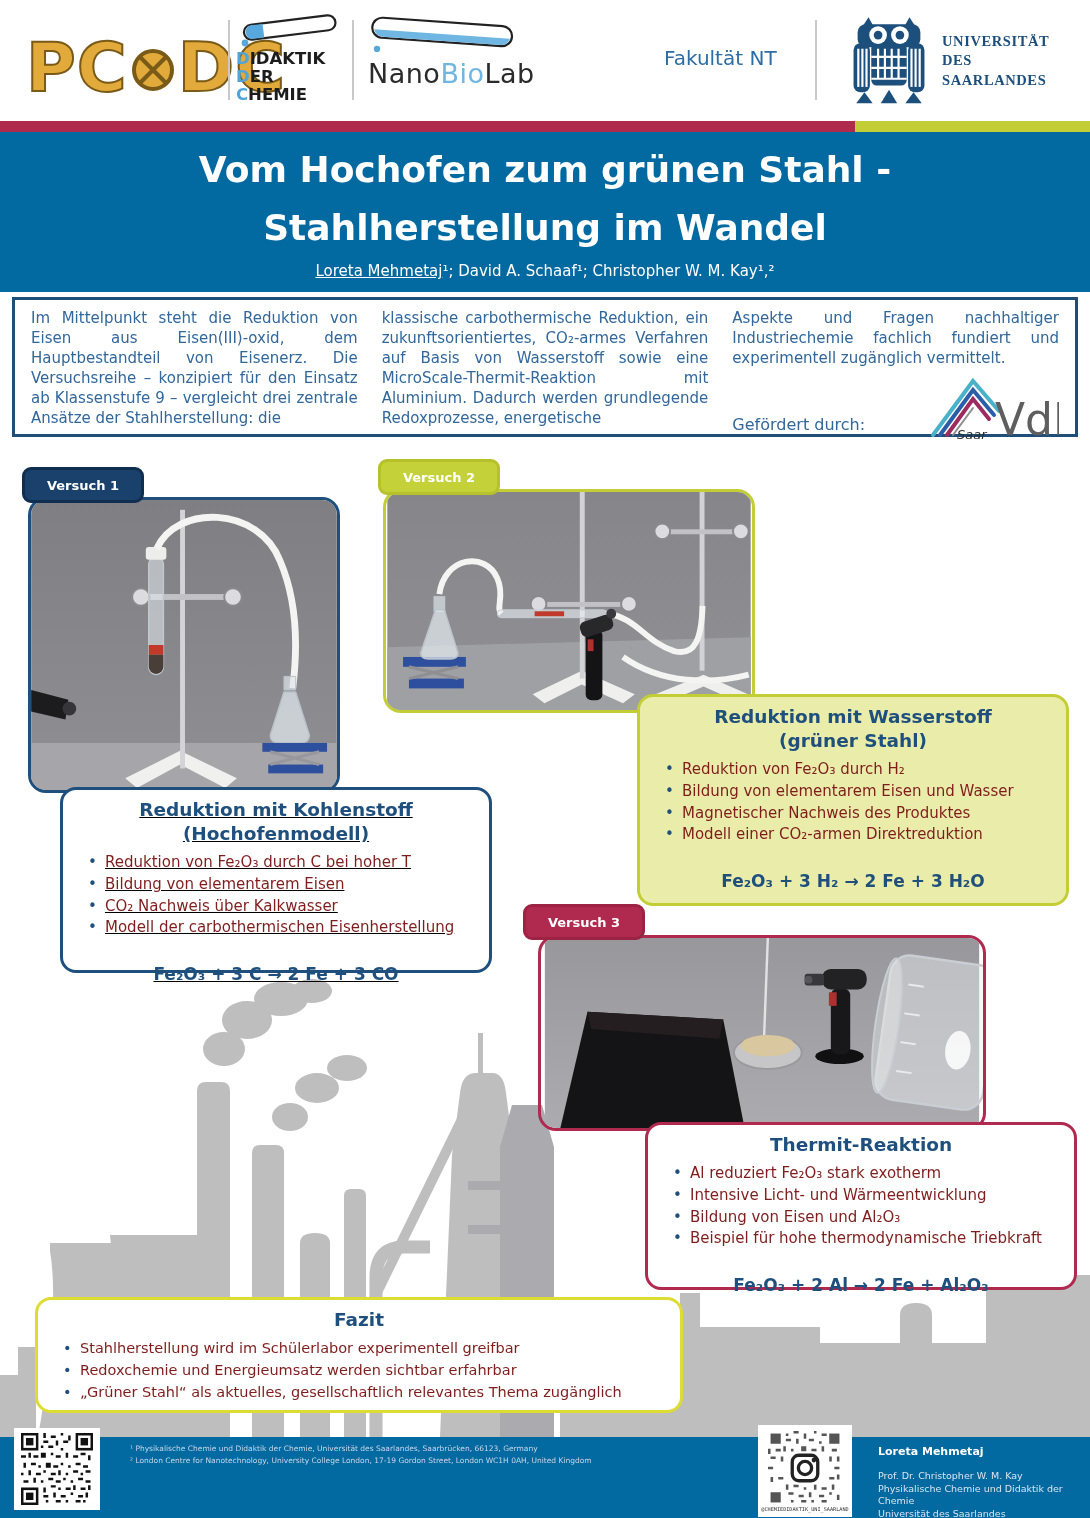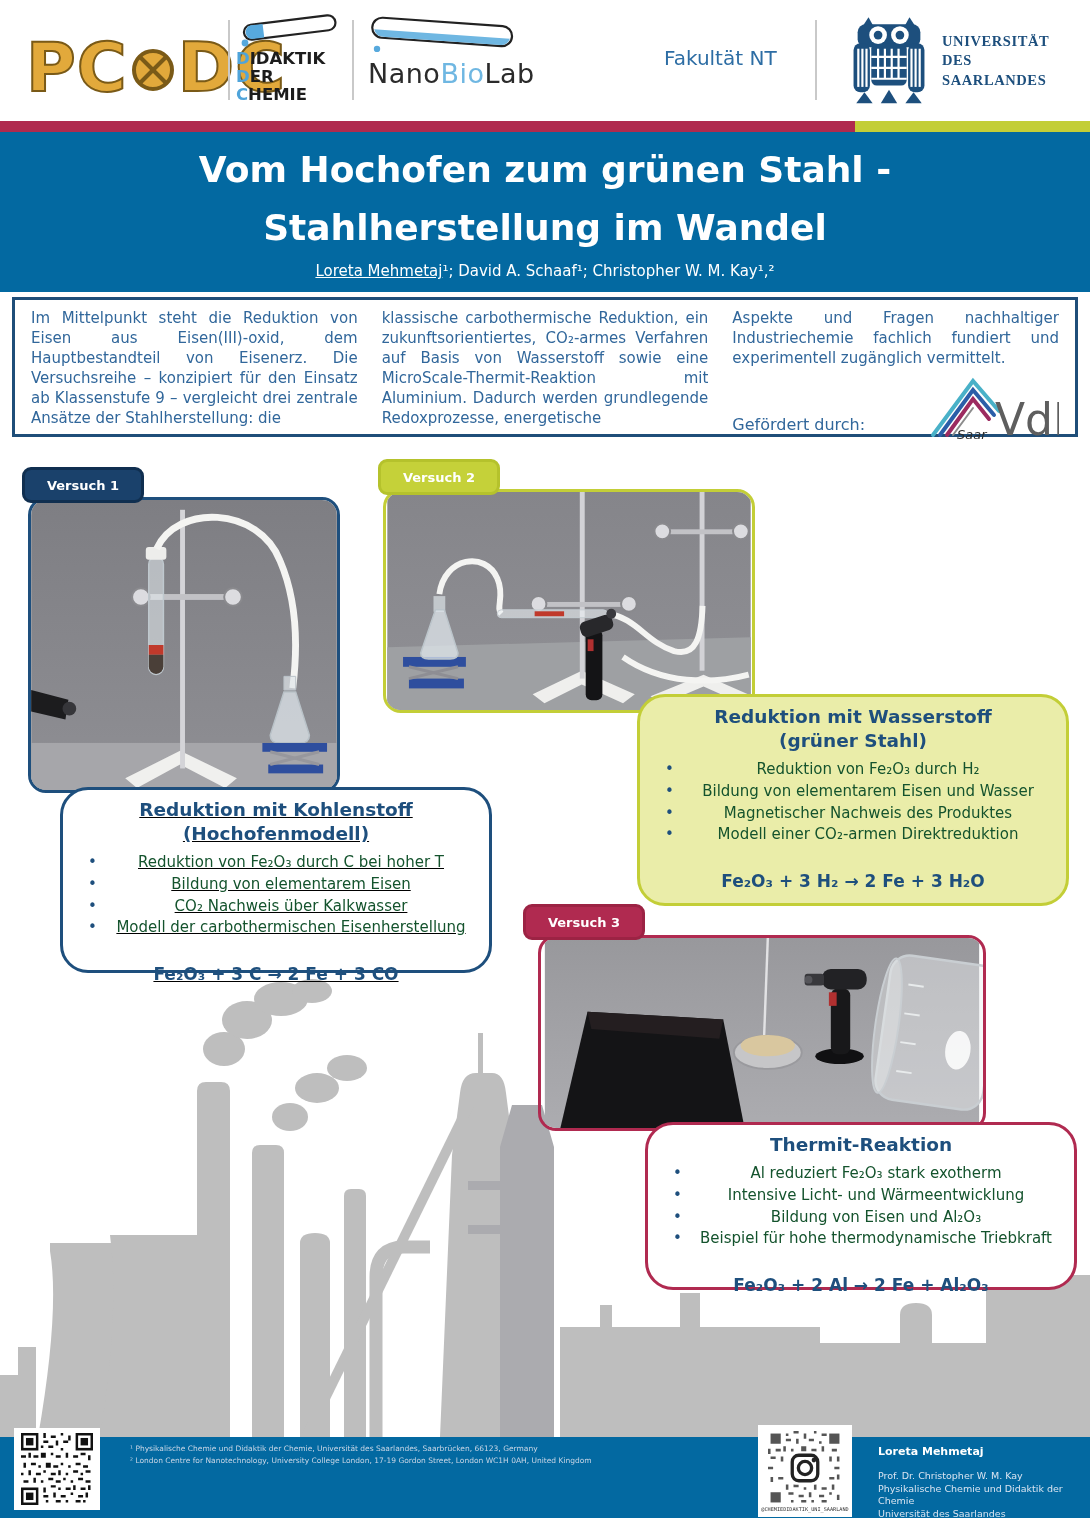--- a/index.html
+++ b/index.html
@@ -46,29 +46,29 @@
          font-weight:bold;font-size:13px;display:flex;align-items:center;justify-content:center;
          box-sizing:border-box;padding:0 10px;}
   .badge-navy{background:#1A416B;border:3px solid #102F50;}
   .badge-green{background:#C5D139;border:3px solid #B5C22C;}
   .badge-crimson{background:#B02A50;border:3px solid #9C2344;}
   .photo{position:absolute;border-radius:18px;overflow:hidden;z-index:2;box-sizing:border-box;}
   .photo svg{display:block;}
   .photo-navy{border:3px solid #1E4F7D;}
   .photo-green{border:3px solid #C3CE37;}
   .photo-crimson{border:3px solid #B02A50;}
-  .exp-box{position:absolute;background:#fff;border-radius:28px;box-sizing:border-box;
+  .exp-box{position:absolute;background:#fff;border-radius:16px;box-sizing:border-box;
            padding:8px 12px 10px;z-index:3;}
   .box-navy{border:3px solid #1E4F7D;text-decoration:underline;}
   .box-green{border:3px solid #C3CE37;background:#EAEDA9;}
   .box-crimson{border:3px solid #B02A50;}
   .box-yellow{border:3px solid #DDDC33;}
   .exp-title{text-align:center;font-weight:bold;font-size:18.5px;color:#1E4F7D;line-height:1.3;}
   .bullets{margin:6px 0 0;padding:0 0 0 30px;list-style:none;}
-  .bullets li{position:relative;font-size:15px;color:#14532d;line-height:1.45;text-align:center;}
+  .bullets li{position:relative;font-size:15px;color:#7f1d1d;line-height:1.45;}
   .bullets li::before{content:"\2022";position:absolute;left:-17px;color:#1E4F7D;}
   .equation{text-align:center;font-weight:bold;font-size:17px;color:#1E4F7D;margin-top:25px;}
   .fazit .bullets li{font-size:14.5px;line-height:1.5;}
   
   .footer{position:absolute;left:0;top:1437px;width:1090px;height:99px;background:#0369a1;z-index:6;}
   .footer::after{content:"";position:absolute;left:0;bottom:0;width:100%;height:4px;background:#3A6AA0;}
   .qr1{position:absolute;left:14px;top:-9px;width:86px;height:82px;background:#fff;
        display:flex;align-items:center;justify-content:center;}
   .affils{position:absolute;left:130px;top:6px;font-size:7.5px;line-height:1.6;color:#C9D6E6;}
   .qr2{position:absolute;left:758px;top:-12px;width:94px;height:92px;background:#fff;
@@ -372,20 +372,28 @@
     <div class="exp-title">Thermit-Reaktion</div>
     <ul class="bullets">
       <li>Al reduziert Fe₂O₃ stark exotherm</li>
       <li>Intensive Licht- und Wärmeentwicklung</li>
       <li>Bildung von Eisen und Al₂O₃</li>
       <li>Beispiel für hohe thermodynamische Triebkraft</li>
     </ul>
     <div class="equation">Fe₂O₃ + 2 Al → 2 Fe + Al₂O₃</div>
   </div>
 
+  <div class="exp-box box-yellow fazit" style="left:35px;top:1297px;width:648px;height:116px">
+    <div class="exp-title">Fazit</div>
+    <ul class="bullets">
+      <li>Stahlherstellung wird im Schülerlabor experimentell greifbar</li>
+      <li>Redoxchemie und Energieumsatz werden sichtbar erfahrbar</li>
+      <li>„Grüner Stahl“ als aktuelles, gesellschaftlich relevantes Thema zugänglich</li>
+    </ul>
+  </div>
 
   <div class="footer">
     <div class="qr1">
       <svg width="72" height="72" viewBox="0 0 29 29">
         <g fill="#111">
           <path d="M0,0h7v7h-7z M22,0h7v7h-7z M0,22h7v7h-7z"></path>
         </g>
         <g fill="#fff">
             <rect x="1" y="1" width="5" height="5"></rect>
             <rect x="23" y="1" width="5" height="5"></rect>

